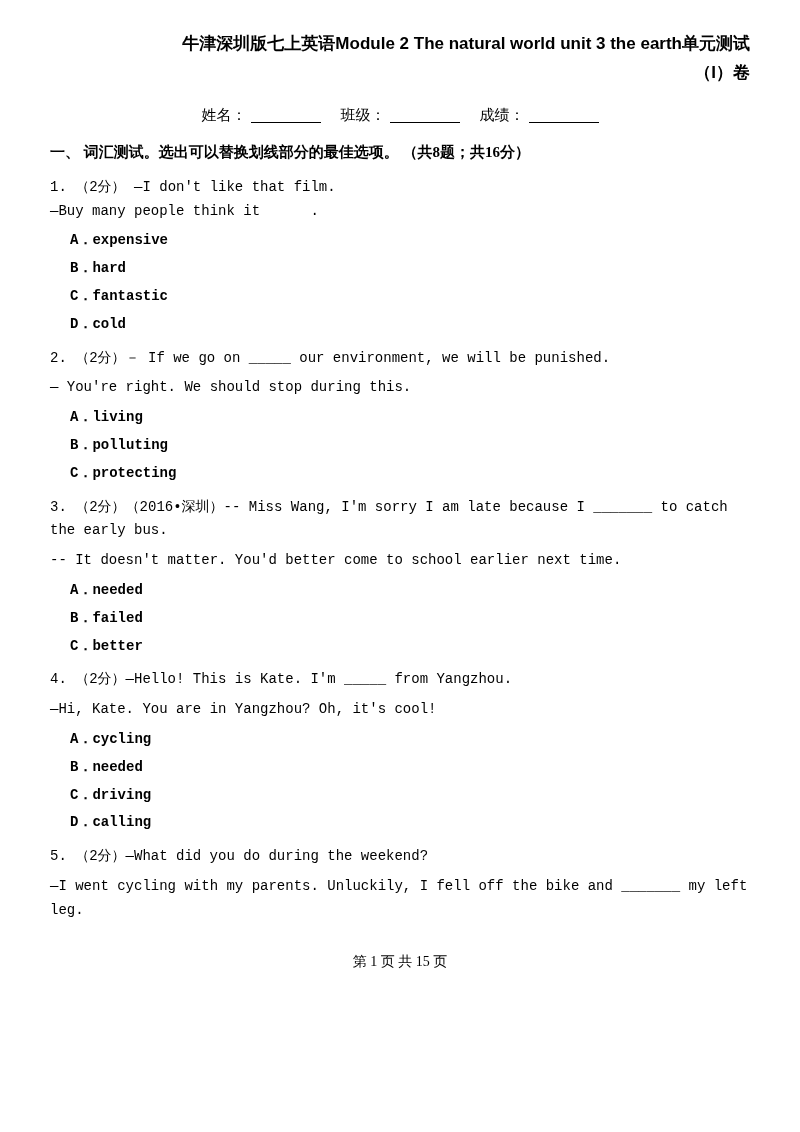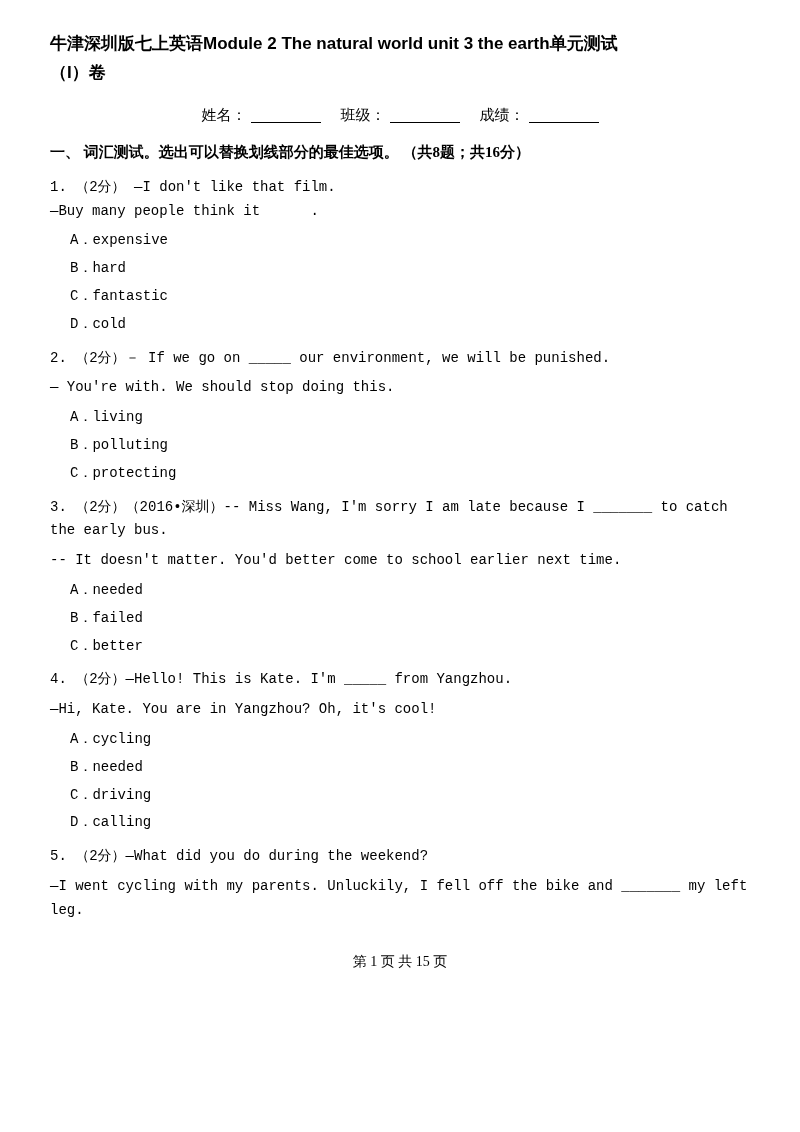--- a/index.html
+++ b/index.html
@@ -10,21 +10,21 @@
     body {
       background: #fff;
       font-family: "SimSun", "宋体", serif;
       font-size: 15px;
       color: #000;
       width: 800px;
       min-height: 1132px;
       padding: 30px 50px 40px 50px;
     }
     .title {
-      text-align: left;
+      text-align: right;
       font-size: 17px;
       font-weight: bold;
       line-height: 1.7;
       margin-bottom: 18px;
       font-family: "SimHei", "黑体", sans-serif;
     }
     .info-row {
       display: flex;
       justify-content: center;
       gap: 20px;
@@ -55,20 +55,21 @@
       line-height: 1.7;
       font-family: "Courier New", Courier, monospace;
       font-size: 14px;
     }
     .option-line {
       margin-bottom: 4px;
       padding-left: 20px;
       line-height: 1.7;
       font-family: "Courier New", Courier, monospace;
       font-size: 14px;
+      font-weight: bold;
     }
     .page-footer {
       text-align: center;
       margin-top: 30px;
       font-size: 14px;
       font-family: Liberation Serif, serif;
     }
     .q-header {
       font-family: "Courier New", Courier, monospace;
       font-size: 14px;
@@ -108,21 +109,21 @@
   </div>
   <div class="question-line">—Buy many people think it &nbsp;&nbsp;&nbsp;&nbsp;&nbsp;.</div>
   <div class="option-line">A．expensive</div>
   <div class="option-line">B．hard</div>
   <div class="option-line">C．fantastic</div>
   <div class="option-line">D．cold</div>
 </div>
 
 <div class="question-block">
   <div class="question-line">2. （2分）－ If we go on _____ our environment, we will be punished.</div>
-  <div class="question-line">— You're with. We should stop doing this.</div>
+  <div class="question-line">— You're right. We should stop during this.</div>
   <div class="option-line">A．living</div>
   <div class="option-line">B．polluting</div>
   <div class="option-line">C．protecting</div>
 </div>
 
 <div class="question-block">
   <div class="question-line">3. （2分）（2016•深圳）-- Miss Wang, I'm sorry I am late because I _______ to catch the early bus.</div>
   <div class="question-line">-- It doesn't matter. You'd better come to school earlier next time.</div>
   <div class="option-line">A．needed</div>
   <div class="option-line">B．failed</div>

